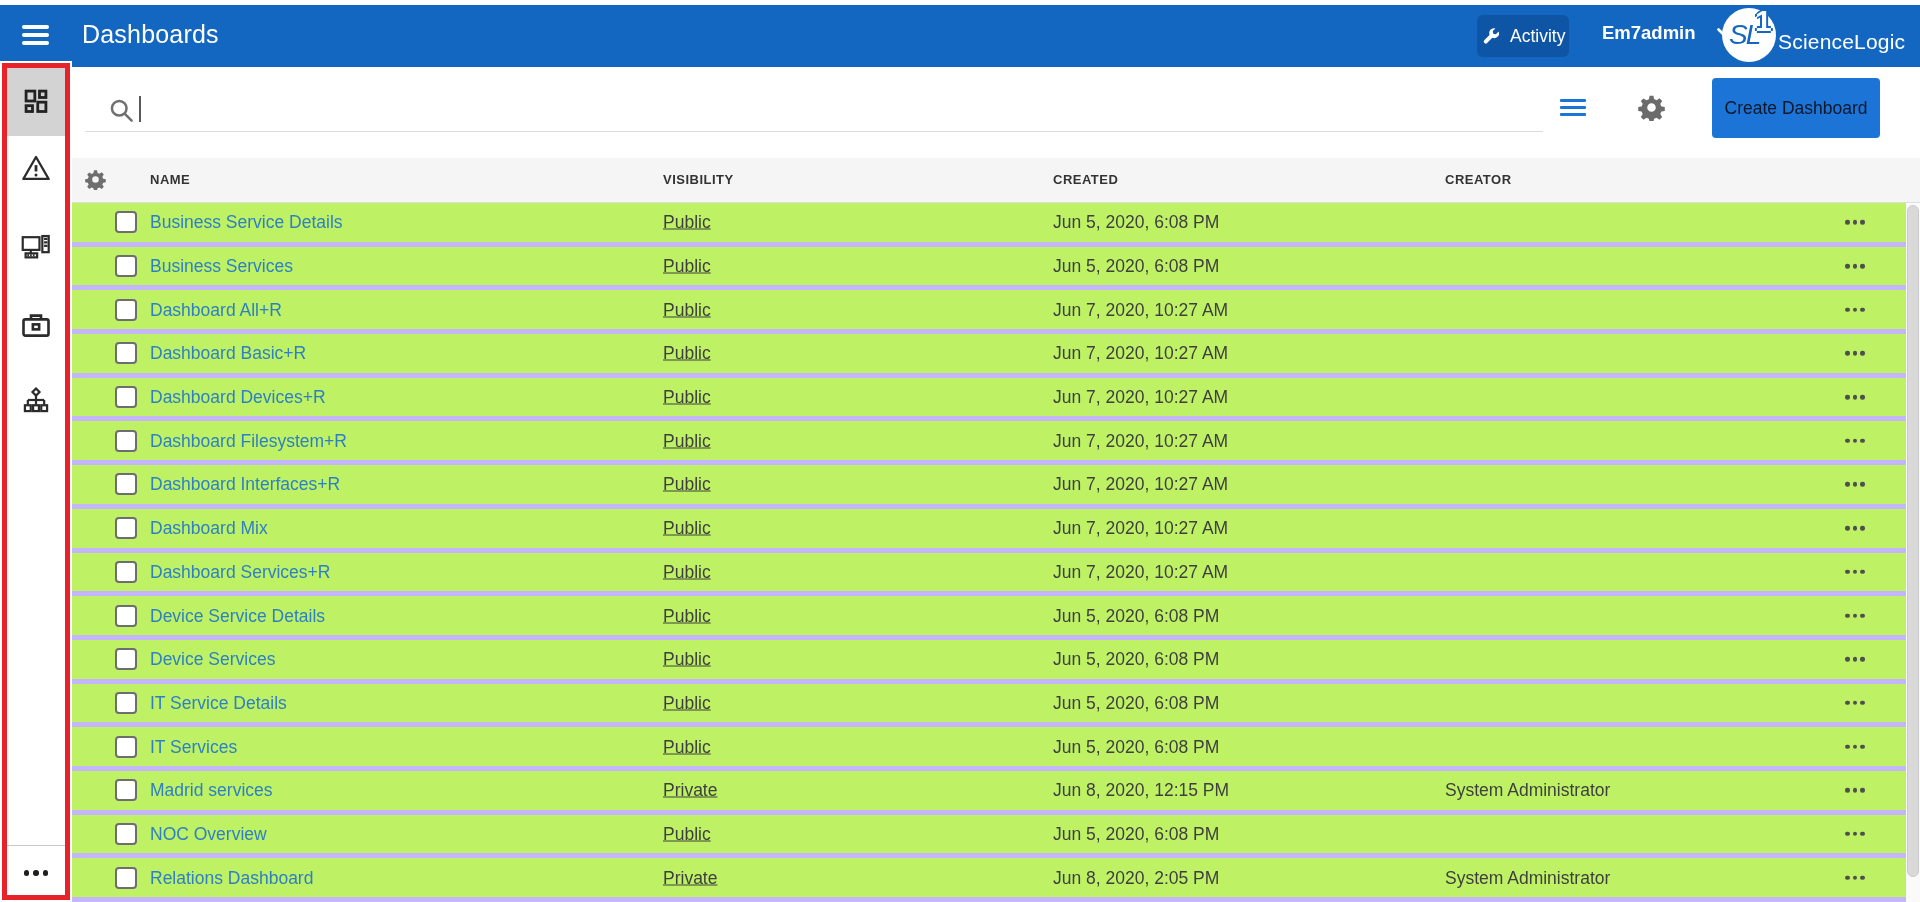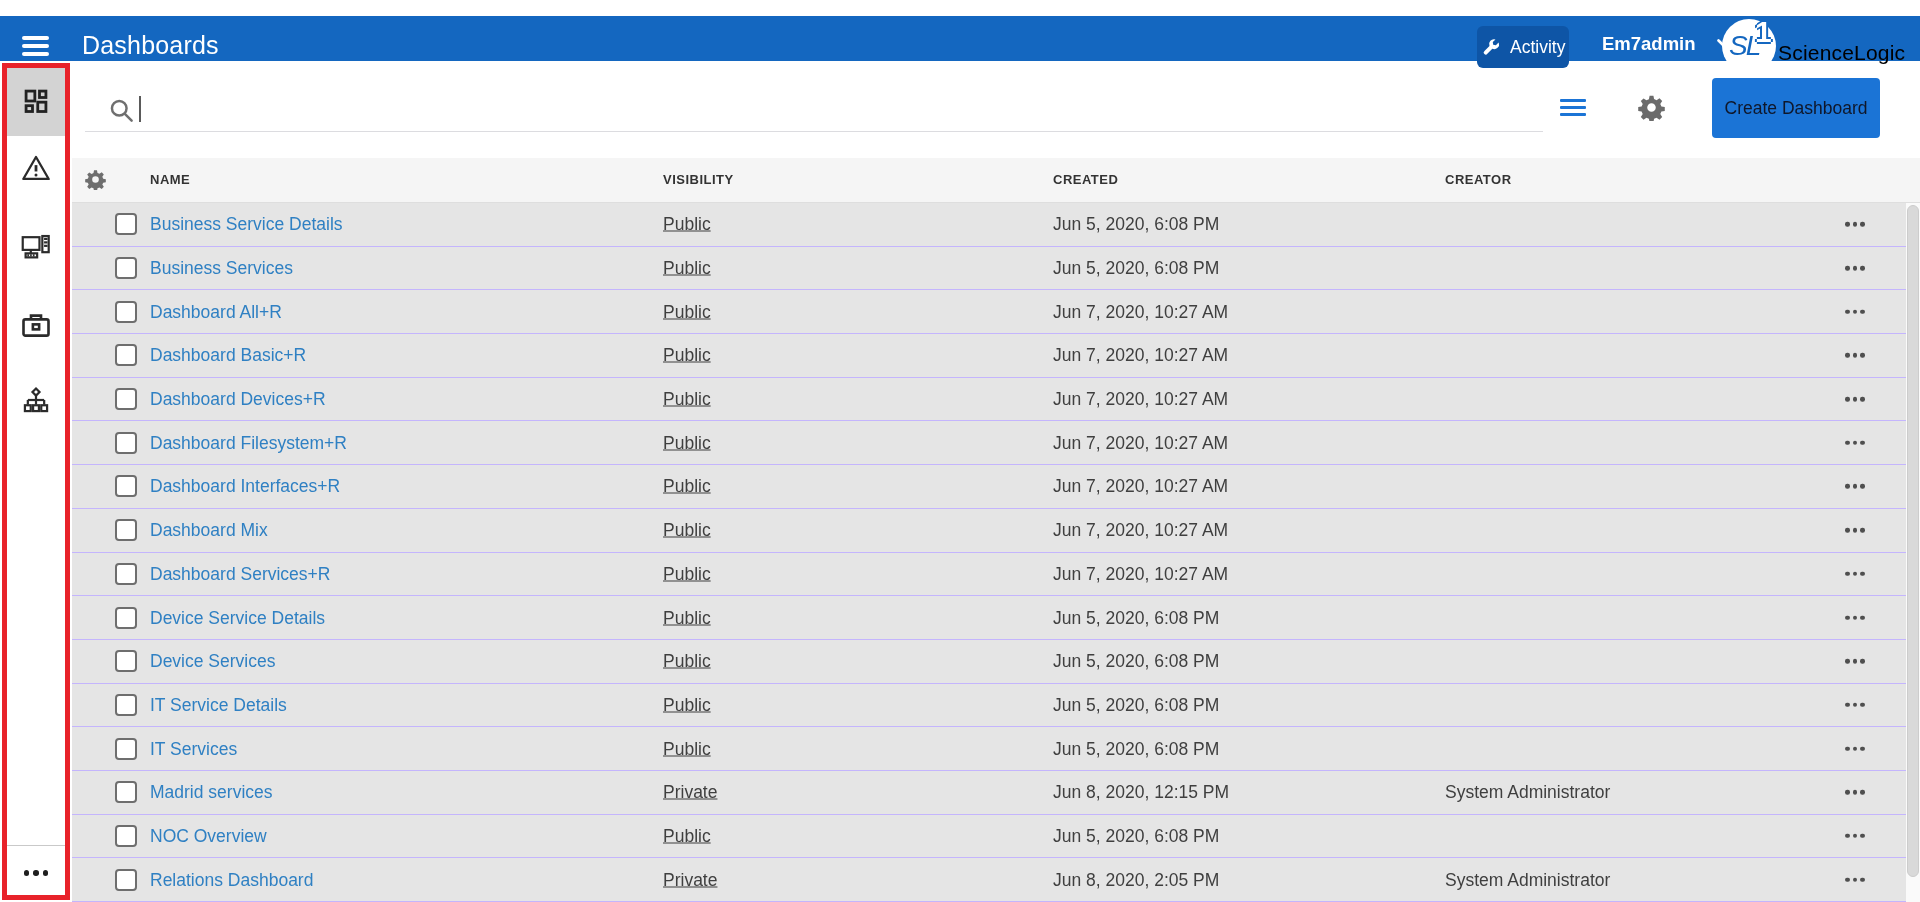--- a/index.html
+++ b/index.html
@@ -1,39 +1,39 @@
 <!DOCTYPE html>
 <html style="--topbar_blue: #1467c0; --activity_button_blue: #0e55a6; --create_button_blue: #1b74d6; --link_blue: #2f80c3; --annotation_red: #e8222a; --active_item_gray: #d3d3d3;"><head>
 <meta charset="utf-8">
 <style>
   * { margin:0; padding:0; box-sizing:border-box; }
   html,body { width:1920px; height:902px; overflow:hidden; background:#fff;
               font-family:"Liberation Sans", sans-serif; }
   .app { position:relative; width:1920px; height:902px; background:#fff; }
 
   
-  .topbar { position:absolute; left:0; top:16px; width:1920px; height:45px;
+  .topbar { position:absolute; left:0; top:5px; width:1920px; height:62px;
             background:var(--topbar_blue,#1467c0); color:#fff; }
   .hamburger { position:absolute; left:22px; top:20px; width:27px; height:21px;
                background:none; border:none; cursor:pointer; }
   .hamburger i { display:block; height:3.5px; background:#fff; border-radius:2px; margin-bottom:4.5px; }
   .page-title { position:absolute; left:82px; top:15px; font-size:25px; font-weight:500; letter-spacing:.2px; }
   .activity-btn { position:absolute; left:1477px; top:10px; height:42px; padding:0 4px;
                   background:var(--activity_button_blue,#0e55a6); border:none; border-radius:6px;
                   color:#fff; font-size:17.5px; font-family:inherit; display:flex; align-items:center; gap:10px; cursor:pointer; }
   .user-menu { position:absolute; left:1602px; top:17px; display:flex; align-items:center; gap:21px;
                color:#fff; font-size:18.5px; font-weight:700; cursor:pointer; }
   .brand { position:absolute; left:1722px; top:3px; display:flex; align-items:flex-end; }
   .brand-circle { position:relative; width:54px; height:54px; background:#fff; border-radius:50%; }
   .brand-sl { position:absolute; left:7px; top:11px; font-size:28px; font-weight:400; font-style:italic;
               color:var(--topbar_blue,#1467c0); letter-spacing:-2px; }
   .brand-one { position:absolute; left:33px; top:-4px; font-size:30px; font-weight:700; color:#fff;
                text-shadow:-2px 0 var(--topbar_blue,#1467c0), 2px 0 var(--topbar_blue,#1467c0),
                             0 -2px var(--topbar_blue,#1467c0), 0 2px var(--topbar_blue,#1467c0); }
-  .brand-text { color:#000000; font-size:21px; font-weight:400; margin:0 0 8px 2px; letter-spacing:.2px; }
+  .brand-text { color:#ffffff; font-size:21px; font-weight:400; margin:0 0 8px 2px; letter-spacing:.2px; }
 
   
   .sidebar { position:absolute; left:0; top:61px; width:72px; height:841px; background:#fff; }
   .side-item { position:absolute; left:7px; width:58px; height:58px; display:flex;
                align-items:center; justify-content:center; cursor:pointer; background:none; border:none; }
   .side-item.active { background:var(--active_item_gray,#d3d3d3); height:70px; }
   .side-sep { position:absolute; left:4px; top:784px; width:62px; height:1px; background:#c9c9c9; }
   .side-more { position:absolute; left:7px; top:797px; width:58px; height:30px; display:flex;
                align-items:center; justify-content:center; gap:4px; background:none; border:none; cursor:pointer; }
   .side-more i { width:5.5px; height:5.5px; border-radius:50%; background:#1f1f1f; }
@@ -58,21 +58,21 @@
                 color:#0f172a; font-size:17.5px; font-family:inherit; cursor:pointer; }
 
   
   .thead { position:absolute; left:72px; top:158px; width:1848px; height:45px;
            background:#f5f5f5; border-bottom:1px solid #dedede; }
   .thead-gear { position:absolute; left:13px; top:11px; background:none; border:none; cursor:pointer; }
   .th { position:absolute; top:14px; font-size:13px; font-weight:700; color:#333; letter-spacing:.5px; }
   .th-name { left:78px; } .th-vis { left:591px; } .th-created { left:981px; } .th-creator { left:1373px; }
 
   .tbody { position:absolute; left:72px; top:203px; width:1848px; height:699px; }
-  .row { position:relative; width:100%; height:43.69px; border-bottom:1px solid #c4b5fd; background:#e5e5e5; }
+  .row { position:relative; width:100%; height:43.69px; border-bottom:5px solid #c4b5fd; background:#bef264; }
   .checkbox { position:absolute; left:43px; top:50%; transform:translateY(-50%); width:22px; height:22px;
               border:2.5px solid #6e6e6e; border-radius:4px; background:#fff; cursor:pointer; }
   .cell { position:absolute; top:50%; transform:translateY(-50%); font-size:17.5px; color:#3f3f3f; white-space:nowrap; }
   .c-name { left:78px; color:var(--link_blue,#2f80c3); text-decoration:none; cursor:pointer; }
   .c-vis { left:591px;text-decoration:underline; } .c-created { left:981px; } .c-creator { left:1373px; }
   .row-actions { position:absolute; left:1769px; top:50%; transform:translateY(-50%);
                  display:flex; gap:3px; padding:6px 4px; background:none; border:none; cursor:pointer; }
   .row-actions i { width:4.5px; height:4.5px; border-radius:50%; background:#4f4f4f; }
 
   

